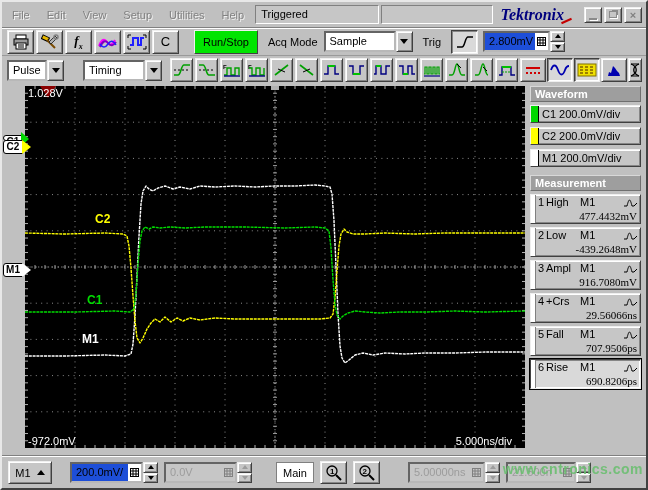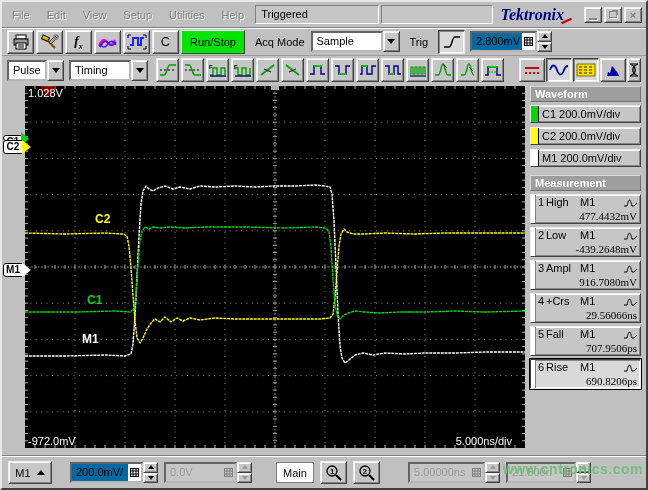--- a/index.html
+++ b/index.html
@@ -28,30 +28,30 @@
   .winbtn { width:18px; height:16px; display:flex; align-items:center; justify-content:center;
             color:#808080; font-weight:bold; font-size:11px; }
   .min-glyph { width:8px; height:2px; background:#8a8a8a; box-shadow:1px 1px 0 #fff; margin-top:8px; }
   .restore-glyph { width:8px; height:7px; border:1px solid #8a8a8a; box-shadow:2px -2px 0 -1px #8a8a8a, 1px 1px 0 #fff; }
 
   
   .toolbar { height:28px; display:flex; align-items:center; padding:0 5px; gap:2px; }
   .tb1 { border-bottom:1px solid #9a9a9a; }
   .tbtn { width:27px; height:24px; display:flex; align-items:center; justify-content:center; flex:none; }
   .runstop { width:64px; height:24px; font-size:11px; display:flex; align-items:center; justify-content:center;
-             border:1px solid; border-color:#efefef #404040 #404040 #efefef; }
+             border:1px solid; border-color:#efefef #404040 #404040 #efefef;margin-left:13px; }
   .tb-label { padding:0 4px 0 8px; white-space:nowrap; }
   .combo { display:flex; height:21px; flex:none; }
   .combo-field { background:#fff; border:2px inset #b8b8b8; padding:1px 4px; height:21px; line-height:15px; white-space:nowrap; }
   .combo-btn { width:17px; height:21px; display:flex; align-items:center; justify-content:center; }
   .arrow-down { width:0; height:0; border-left:4px solid transparent; border-right:4px solid transparent; border-top:5px solid #000; }
   .arrow-up { width:0; height:0; border-left:4px solid transparent; border-right:4px solid transparent; border-bottom:5px solid #000; }
 
   .spin { display:flex; height:21px; flex:none; align-items:stretch; }
-  .spin-field { background:#0369a1; border:2px inset #b8b8b8; border-right:none; padding:1px 2px 1px 4px; min-width:52px; line-height:15px; white-space:nowrap; }
+  .spin-field { background:#1d4ed8; border:2px inset #b8b8b8; border-right:none; padding:1px 2px 1px 4px; min-width:52px; line-height:15px; white-space:nowrap; }
   .keypad-btn { width:15px; display:flex; align-items:center; justify-content:center; background:#fff; border:2px inset #b8b8b8; border-left:none; }
   .updown { display:flex; flex-direction:column; width:15px; }
   .ud { flex:1; display:flex; align-items:center; justify-content:center; }
   .ud .arrow-down { border-left-width:3px; border-right-width:3px; border-top-width:4px; }
   .ud .arrow-up { border-left-width:3px; border-right-width:3px; border-bottom-width:4px; }
   .spin.disabled .spin-field, .spin.disabled .keypad-btn { background:#c6c6c6; color:#9c9c9c; }
   .spin.disabled .arrow-up { border-bottom-color:#9c9c9c; } .spin.disabled .arrow-down { border-top-color:#9c9c9c; }
 
   .mbtn { width:23px; height:24px; display:flex; align-items:center; justify-content:center; flex:none; }
   .tb2-right { margin-left:auto; display:flex; gap:1px; align-items:center; }
@@ -195,21 +195,21 @@
 
   </div>
 
   <div class="toolbar">
     <div class="combo">
       <div class="combo-field" style="width:40px;">Pulse</div>
       <div class="combo-btn raised">
           <span class="arrow-down"></span>
         </div>
     </div>
-    <div class="combo" style="margin-left:3px;">
+    <div class="combo" style="margin-left:17px;">
       <div class="combo-field" style="width:62px;">Timing</div>
       <div class="combo-btn raised">
           <span class="arrow-down"></span>
         </div>
     </div>
 
     <div class="mbtn raised" style="margin-left:6px;">
       <svg width="18" height="14" viewBox="0 0 18 14">
         <path d="M1,12 L5,12 C8,12 8,2 11,2 L17,2" fill="none" stroke="#00a000" stroke-width="1.6"></path>
           <line x1="1" y1="7" x2="17" y2="7" stroke="#000" stroke-dasharray="2,2"></line>

